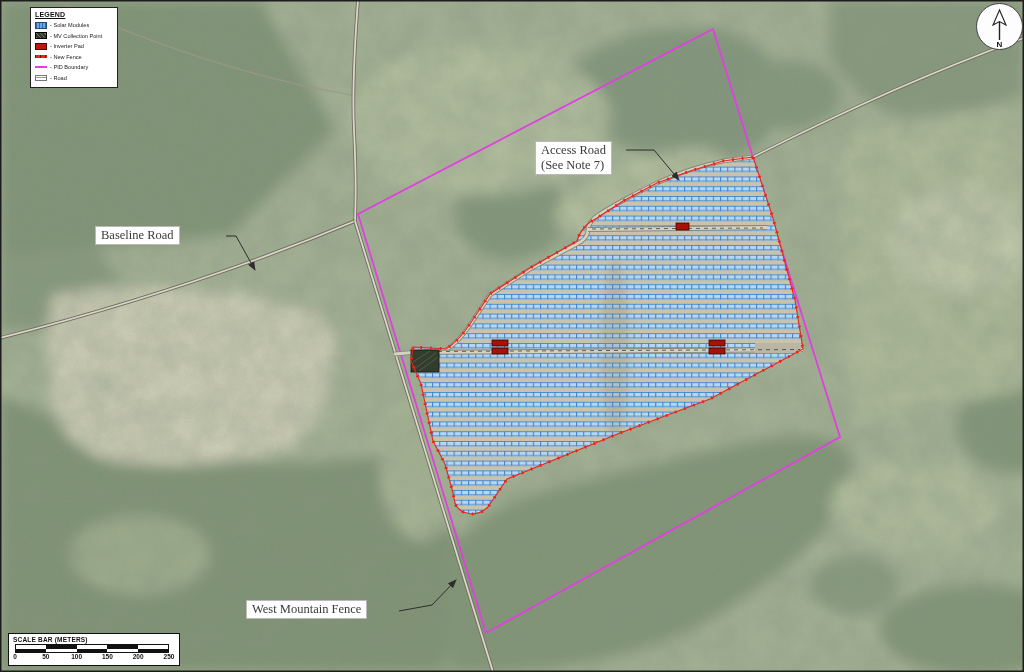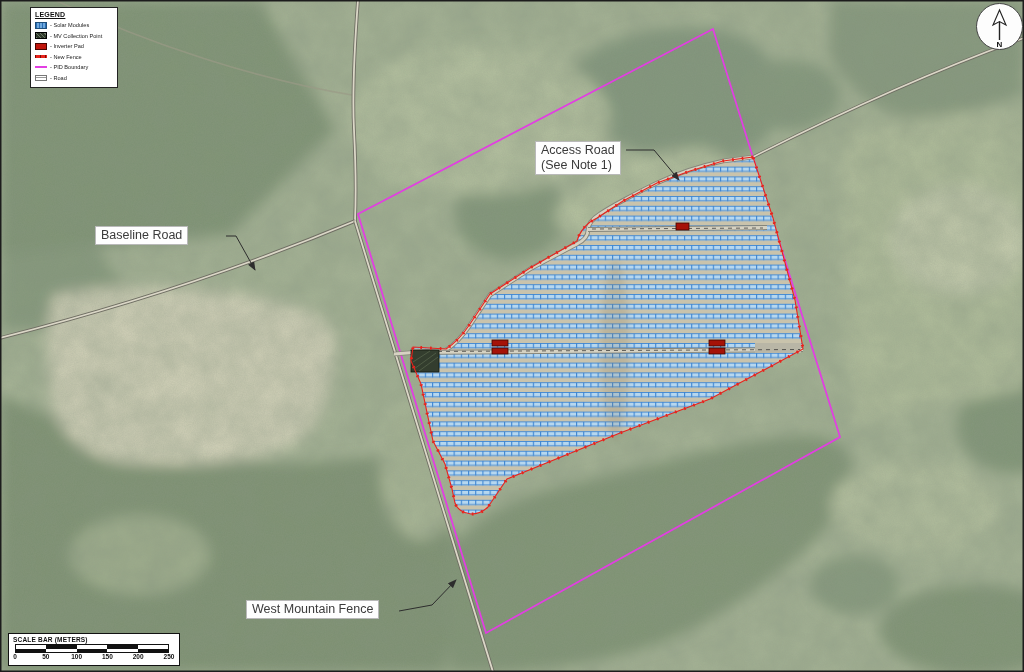--- a/index.html
+++ b/index.html
@@ -2,21 +2,21 @@
 <html><head>
 <meta charset="utf-8">
 <style>
   html,body{margin:0;padding:0;background:#888;}
   #stage{position:relative;width:1024px;height:672px;overflow:hidden;
          font-family:"Liberation Sans", sans-serif;background:#a6b495;}
   #stage svg.mapsvg{position:absolute;left:0;top:0;}
   
   .map-label{position:absolute;background:#fefefe;border:1px solid #b9b9b9;
       color:#3b3b3b;font-size:12.5px;line-height:15px;padding:1px 5px;
-      white-space:nowrap;z-index:5;}
+      white-space:nowrap;z-index:5;font-family:Liberation Serif, serif;}
   .map-label span{display:block;}
   
   .legend{position:absolute;left:30px;top:7px;width:88px;height:81px;
       background:#fff;border:1px solid #222;z-index:6;padding:2px 3px;box-sizing:border-box;}
   .lg-title{font-size:7px;font-weight:bold;text-decoration:underline;color:#111;
       display:block;margin:1px 0 2px 1px;letter-spacing:.2px;}
   .lg-row{display:flex;align-items:center;height:10.5px;}
   .sw{width:12px;min-width:12px;margin:0 3px 0 1px;box-sizing:border-box;}
   .sw-solar{height:7px;background:#6fa8dc;border:1px solid #1f4e79;
       background-image:repeating-linear-gradient(90deg,#2a6db5 0 1px,transparent 1px 3px);}
@@ -198,21 +198,21 @@
       <span class="sw sw-road"></span>
       <span class="lg-label">- Road</span>
     </div>
   </div>
 
   <div class="map-label" style="left:95px;top:226px;">
     <span>Baseline Road</span>
   </div>
   <div class="map-label" style="left:535px;top:141px;">
     <span>Access Road</span>
-    <span>(See Note 1)</span>
+    <span>(See Note 7)</span>
   </div>
   <div class="map-label" style="left:246px;top:600px;">
     <span>West Mountain Fence</span>
   </div>
 
   <div class="north">
     <svg width="45" height="45" viewBox="0 0 45 45">
       <line x1="22.5" y1="36" x2="22.5" y2="13" stroke="#222" stroke-width="1.4"></line>
       <path d="M22.5,6 L16,21 L22.5,17.5 L29,21 Z" fill="#fff" stroke="#222" stroke-width="1.1"></path>
       <text x="22.5" y="43" text-anchor="middle" font-size="8" font-weight="bold" fill="#111" font-family="Liberation Sans, sans-serif">N</text>

